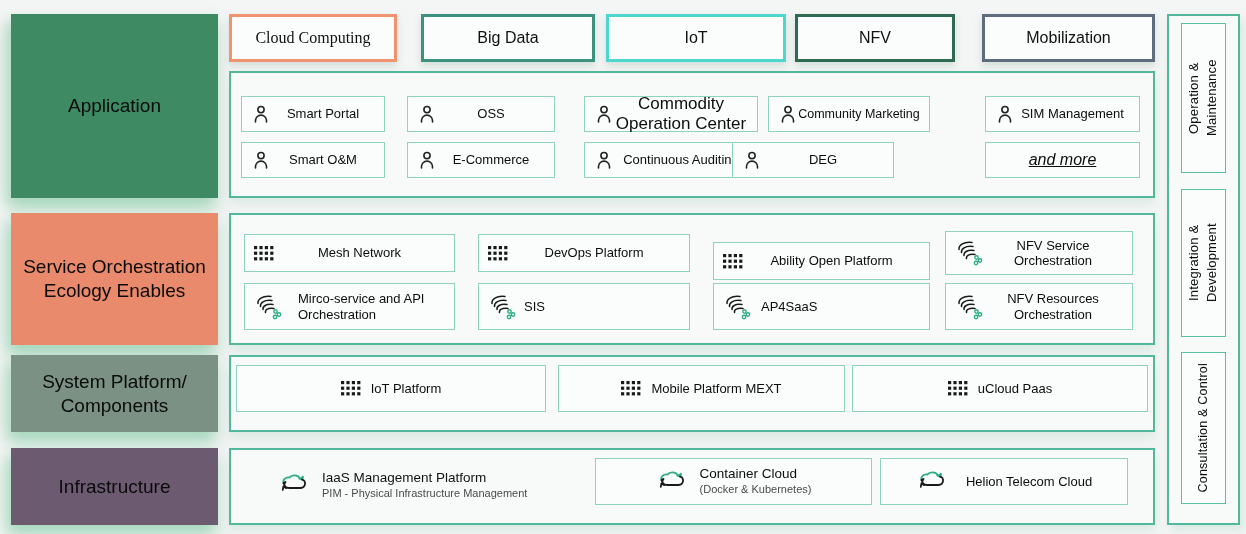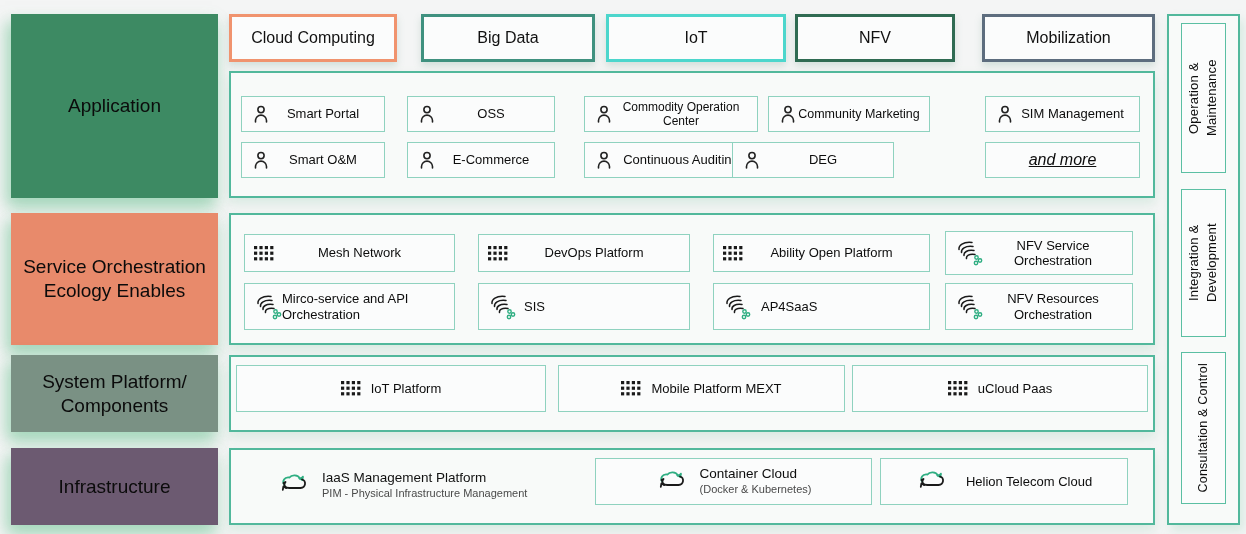--- a/index.html
+++ b/index.html
@@ -66,21 +66,21 @@
 </head>
 <body>
 
 <div class="canvas">
 
   <div class="left-box" style="top: 14px; height: 184px; background-color: rgb(61, 138, 99);">Application</div>
   <div class="left-box" style="top: 213px; height: 132px; background-color: rgb(232, 138, 107);">Service Orchestration Ecology Enables</div>
   <div class="left-box" style="top: 355px; height: 77px; background-color: rgb(122, 145, 132);">System Platform/ Components</div>
   <div class="left-box" style="top: 448px; height: 77px; background-color: rgb(108, 90, 113);">Infrastructure</div>
 
-  <div class="cat" style="left: 229px; width: 168px; border-color: rgb(240, 147, 110);">Cloud Computing</div>
+  <div class="cat" style="left: 229px; width: 168px; border-color: rgb(240, 147, 110); font-family: Liberation Serif, serif;">Cloud Computing</div>
   <div class="cat" style="left: 421px; width: 174px; border-color: rgb(63, 145, 127);">Big Data</div>
   <div class="cat" style="left: 606px; width: 180px; border-color: rgb(76, 214, 204);">IoT</div>
   <div class="cat" style="left: 795px; width: 160px; border-color: rgb(47, 107, 82);">NFV</div>
   <div class="cat" style="left: 982px; width: 173px; border-color: rgb(93, 109, 126);">Mobilization</div>
 
   <div class="container" style="top:71px;height:127px"></div>
   <div class="container" style="top:213px;height:132px"></div>
   <div class="container" style="top:355px;height:77px"></div>
   <div class="container" style="top:448px;height:77px"></div>
 
@@ -102,21 +102,21 @@
       </span>
     <span class="lbl">OSS</span>
   </div>
   <div class="item" style="left:584px;top:96px;width:174px;height:36px">
     <span class="icon">
         <svg width="20" height="20" viewBox="0 0 20 20" fill="none" stroke="#222" stroke-width="1.6">
           <circle cx="10" cy="5.6" r="3.1"></circle>
           <path d="M4.5 18 v-1.4 a5.5 5.5 0 0 1 11 0 V18" stroke-linecap="round"></path>
         </svg>
       </span>
-    <span class="lbl" style="font-size:12px">Commodity Operation Center</span>
+    <span class="lbl" style="font-size:17px">Commodity Operation Center</span>
   </div>
   <div class="item" style="left:768px;top:96px;width:162px;height:36px">
     <span class="icon">
         <svg width="20" height="20" viewBox="0 0 20 20" fill="none" stroke="#222" stroke-width="1.6">
           <circle cx="10" cy="5.6" r="3.1"></circle>
           <path d="M4.5 18 v-1.4 a5.5 5.5 0 0 1 11 0 V18" stroke-linecap="round"></path>
         </svg>
       </span>
     <span class="lbl" style="font-size:12.5px">Community Marketing</span>
   </div>
@@ -200,21 +200,21 @@
           <rect x="10.8" y="5.6" width="3.2" height="3.2"></rect>
           <rect x="16.2" y="5.6" width="3.2" height="3.2"></rect>
           <rect x="0" y="11.2" width="3.2" height="3.2"></rect>
           <rect x="5.4" y="11.2" width="3.2" height="3.2"></rect>
           <rect x="10.8" y="11.2" width="3.2" height="3.2"></rect>
           <rect x="16.2" y="11.2" width="3.2" height="3.2"></rect>
         </svg>
       </span>
     <span class="lbl">DevOps Platform</span>
   </div>
-  <div class="item" style="left:713px;top:234px;width:217px;height:38px">
+  <div class="item" style="left:713px;top:242px;width:217px;height:38px">
     <span class="icon">
         <svg width="20" height="15" viewBox="0 0 20 15" fill="#1a1a1a">
           <rect x="0" y="0" width="3.2" height="3.2"></rect>
           <rect x="5.4" y="0" width="3.2" height="3.2"></rect>
           <rect x="10.8" y="0" width="3.2" height="3.2"></rect>
           <rect x="16.2" y="0" width="3.2" height="3.2"></rect>
           <rect x="0" y="5.6" width="3.2" height="3.2"></rect>
           <rect x="5.4" y="5.6" width="3.2" height="3.2"></rect>
           <rect x="10.8" y="5.6" width="3.2" height="3.2"></rect>
           <rect x="16.2" y="5.6" width="3.2" height="3.2"></rect>
@@ -253,21 +253,21 @@
             <path d="M19 11.5 C12 10.5 8.5 13.5 9 16.5"></path>
             <path d="M20 15.5 C14 14.5 11 17 11.5 19.5"></path>
           </g>
           <g fill="none" stroke="#2fae82" stroke-width="1.4">
             <circle cx="21.5" cy="18.5" r="1.7"></circle>
             <circle cx="25" cy="21.5" r="1.7"></circle>
             <circle cx="21" cy="24" r="1.7"></circle>
           </g>
         </svg>
       </span>
-    <span class="lbl" style="text-align:left;margin-left:0">Mirco-service and API Orchestration</span>
+    <span class="lbl" style="text-align:left;margin-left:16px">Mirco-service and API Orchestration</span>
   </div>
   <div class="item" style="left:478px;top:283px;width:212px;height:47px">
     <span class="icon">
         <svg width="28" height="28" viewBox="0 0 28 28">
           <g fill="none" stroke="#1a1a1a" stroke-width="1.5" stroke-linecap="round">
             <path d="M17 3.5 C8 2.5 3.5 6.5 4 10.5"></path>
             <path d="M18 7.5 C10 6.5 6 10 6.5 13.5"></path>
             <path d="M19 11.5 C12 10.5 8.5 13.5 9 16.5"></path>
             <path d="M20 15.5 C14 14.5 11 17 11.5 19.5"></path>
           </g>

